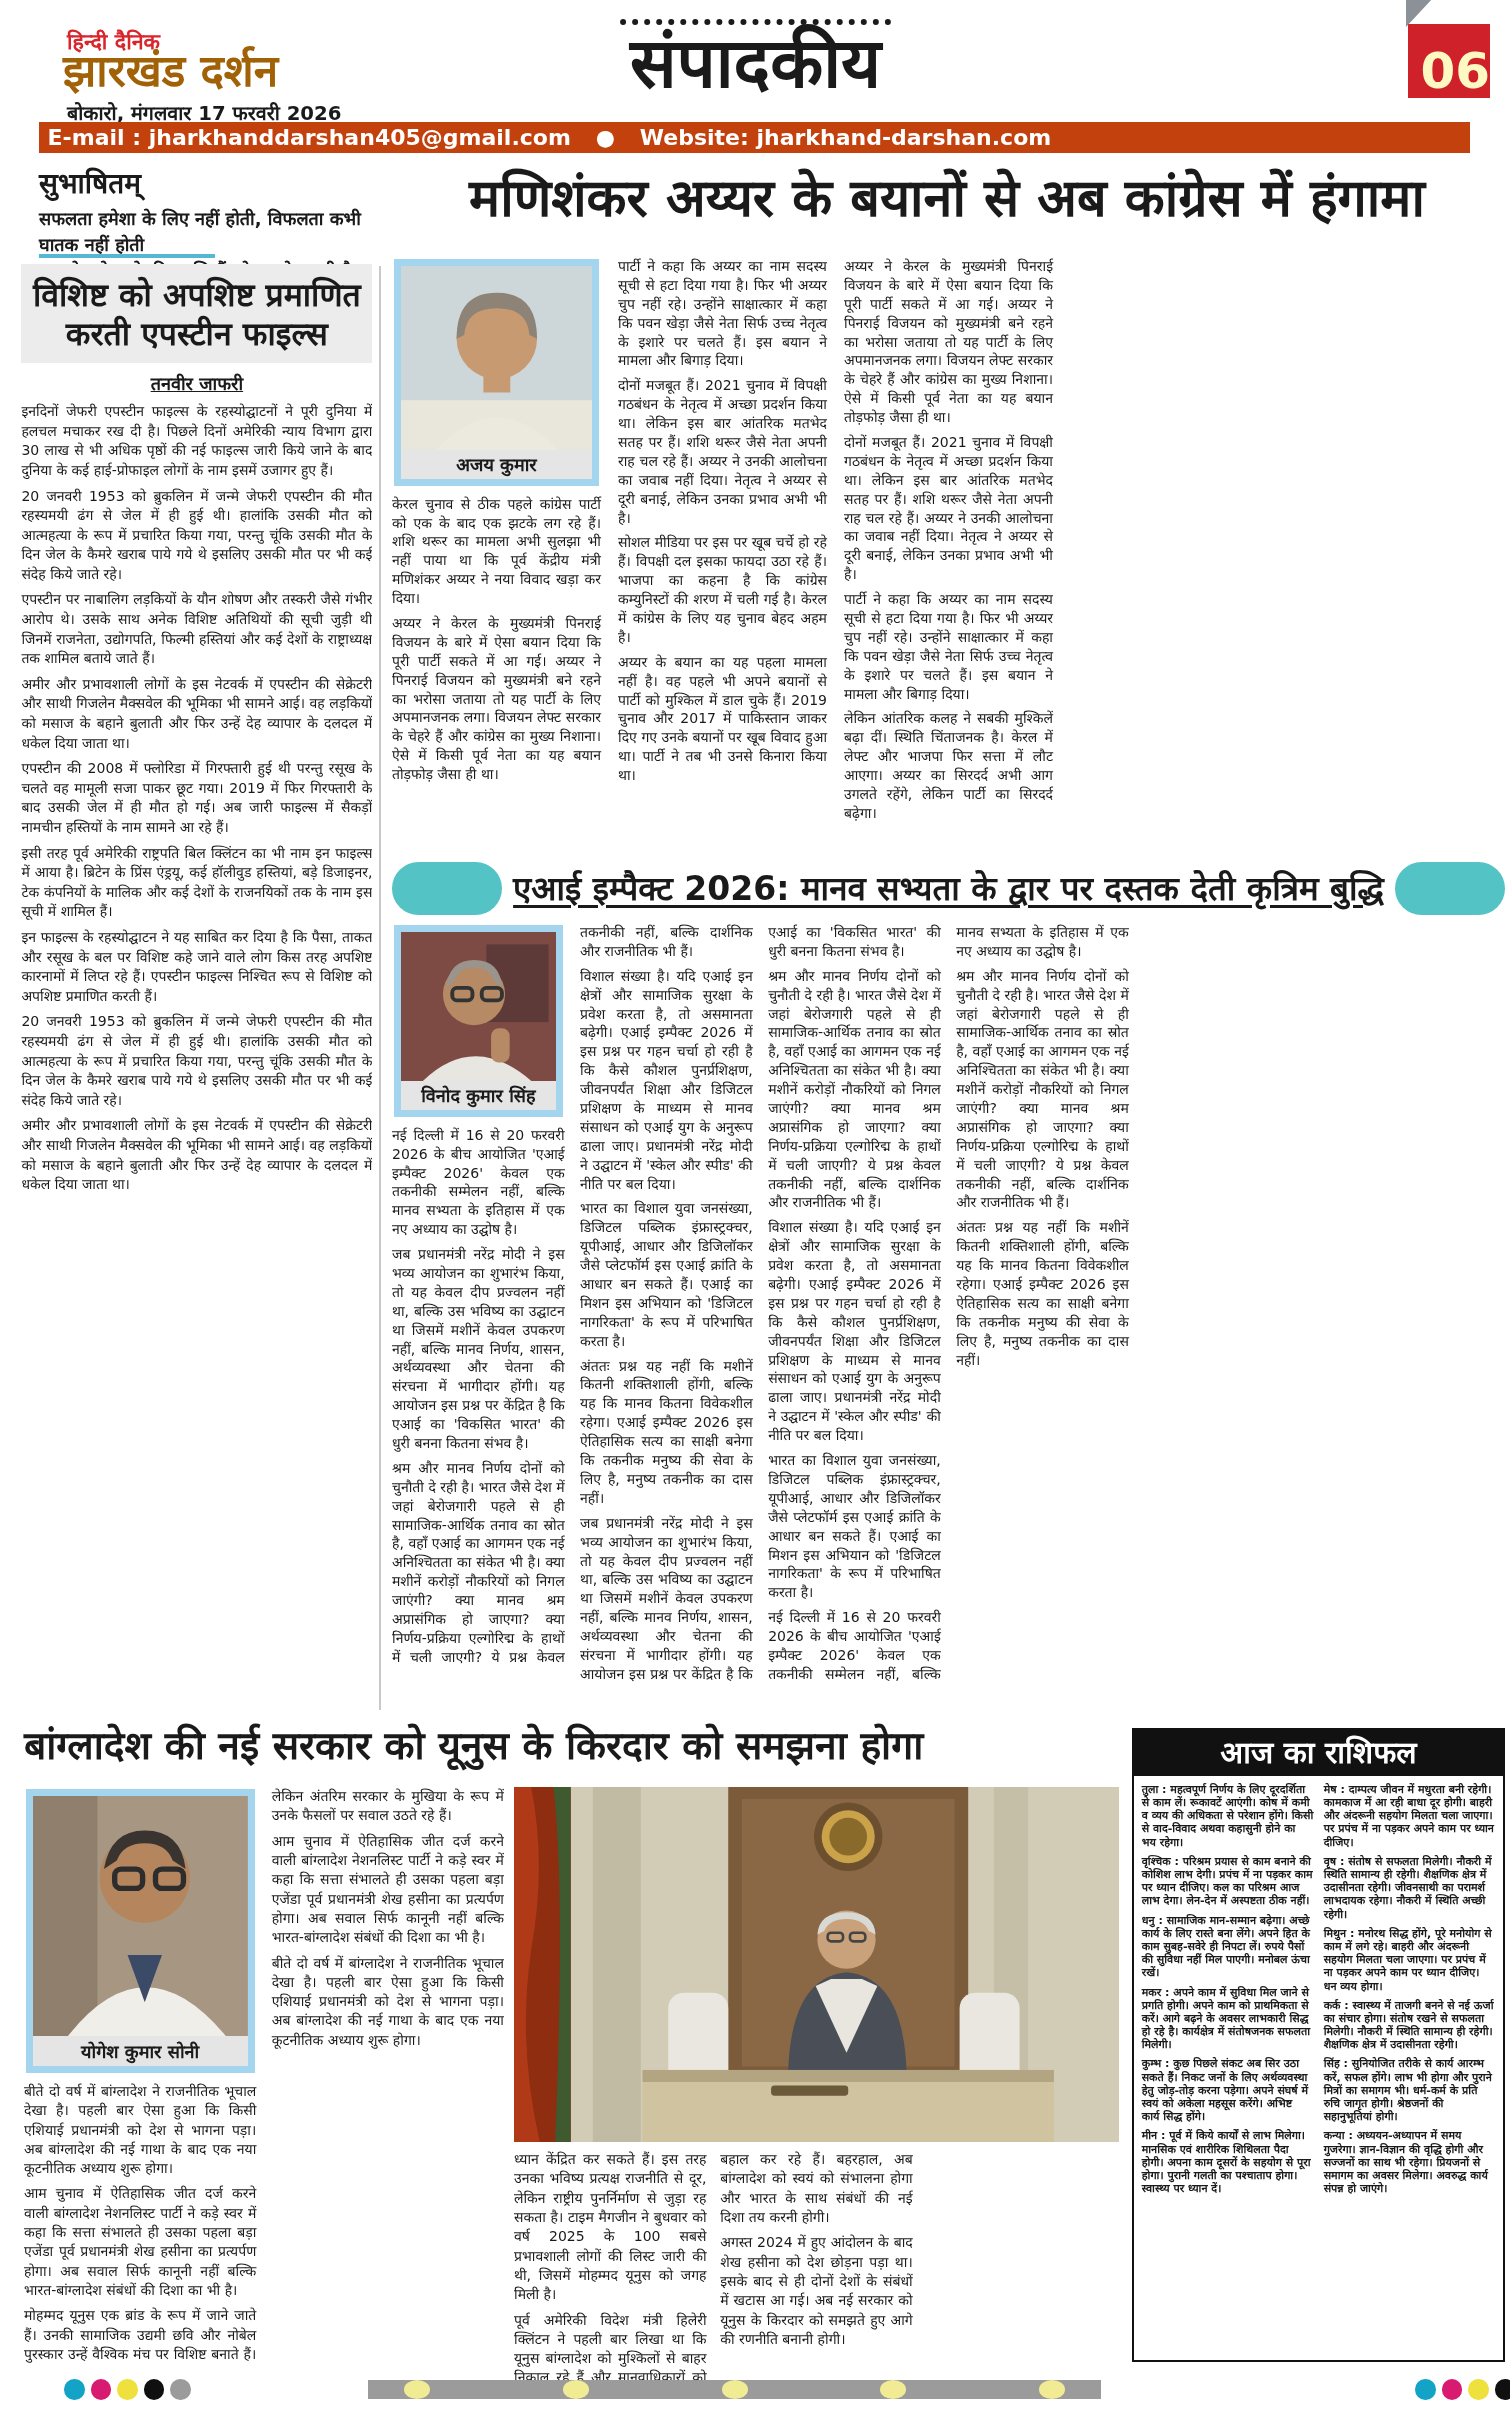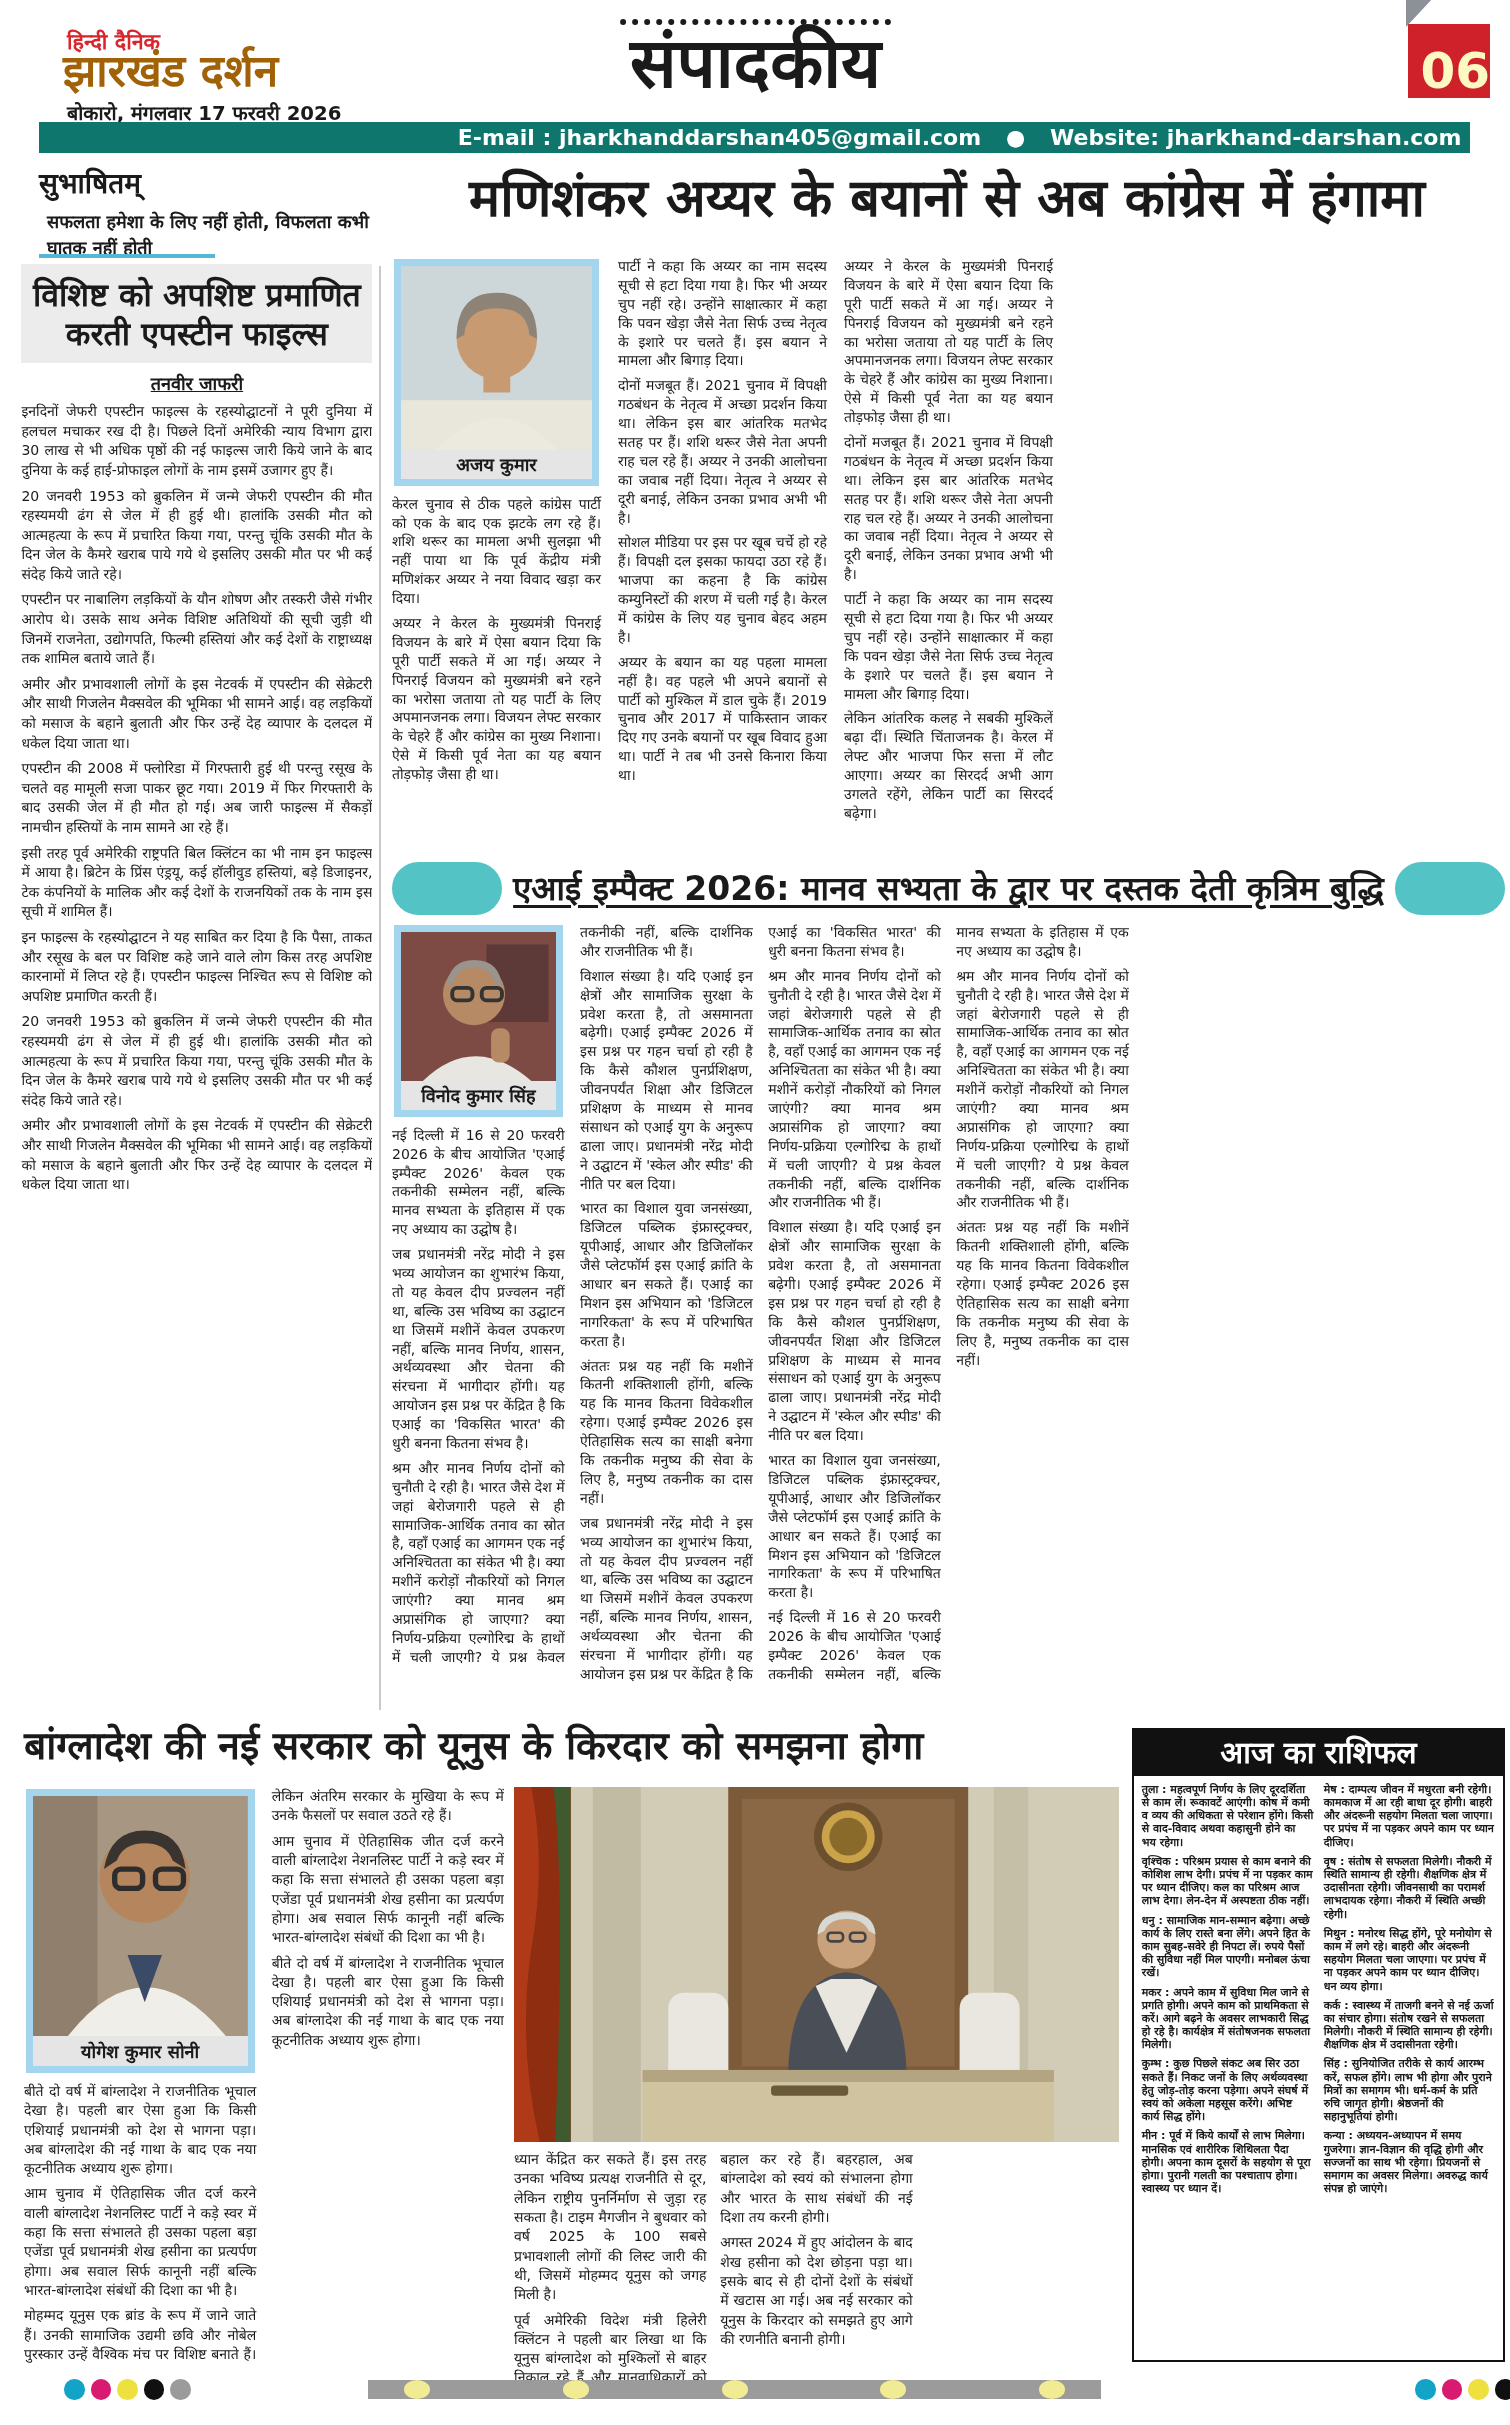--- a/index.html
+++ b/index.html
@@ -10,27 +10,27 @@
   .tagline{left:67px;top:26px;font-size:21.4px;font-weight:800;color:#d8262c;}
   .paper-name{left:63px;top:48px;font-size:44px;font-weight:800;line-height:1.05;color:#a16207;}
   .date-line{left:67px;top:99px;font-size:19.7px;font-weight:700;}
   .section-title{left:50%;transform:translateX(-50%);top:19px;font-size:69px;font-weight:700;
                  border-top:6px dotted #1b1b1b;padding:1.7px 10.3px 0;line-height:1.05;}
   .page-no-box{left:1408px;top:24px;width:82px;height:74px;background:#ce2129;}
   .page-no-box .num{position:absolute;left:0;right:0;bottom:1.7px;text-align:right;
                     font-size:50px;font-weight:800;color:#fef9c3;line-height:1;}
   .fold-triangle{position:absolute;left:-1.7px;top:-26px;width:0;height:0;
                  border-left:27px solid #8b9196;border-bottom:29px solid transparent;}
-  .contact-bar{left:39px;top:122px;width:1431px;height:31px;background:#0f766e;color:#fff;
-               font-size:22px;font-weight:700;text-align:right;line-height:31px;}
+  .contact-bar{left:39px;top:122px;width:1431px;height:31px;background:#c2410c;color:#fff;
+               font-size:22px;font-weight:700;text-align:left;line-height:31px;}
   .contact-bar span{margin:0 8.6px;}
   
   .subhashitam{left:39px;top:163px;width:343px;}
   .subhashitam .title{font-size:28px;font-weight:800;margin:0 0 5.1px;}
-  .subhashitam .quote{font-size:18px;font-weight:700;line-height:1.45;margin:8px;}
+  .subhashitam .quote{font-size:18px;font-weight:700;line-height:1.45;margin:0;}
   .subhashitam .attr{font-weight:800;white-space:nowrap;margin-left:12px;}
   .teal-line{left:39px;top:254px;width:176px;height:4.3px;background:#56b7d4;}
   
   .lead-headline{left:387px;top:170px;width:1120px;text-align:center;
                  font-size:52px;font-weight:900;line-height:1.1;}
   .v-rule{left:379px;top:266px;width:1.7px;height:1444px;background:#c9c9c9;}
   
   .epstein{left:21.4px;top:264px;width:351px;}
   .ep-headline{background:#ececec;padding:12px 5.1px 8.6px;text-align:center;
                font-size:32px;font-weight:800;line-height:1.22;}

